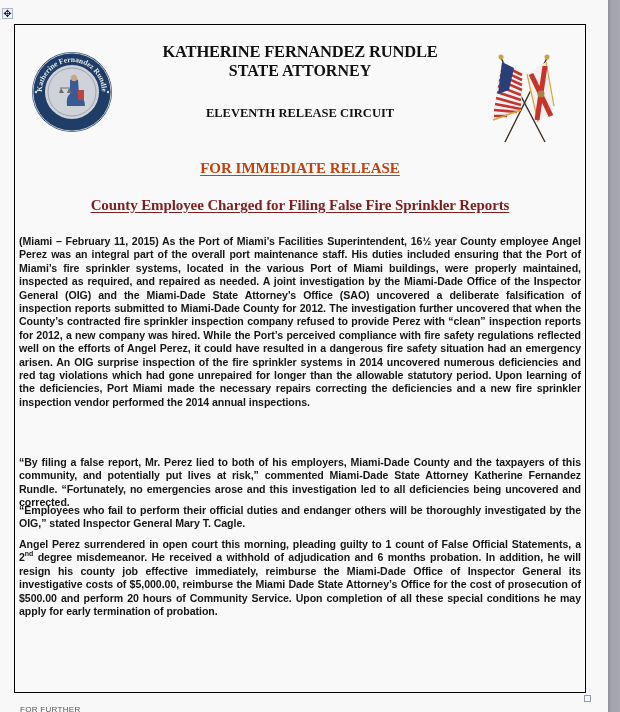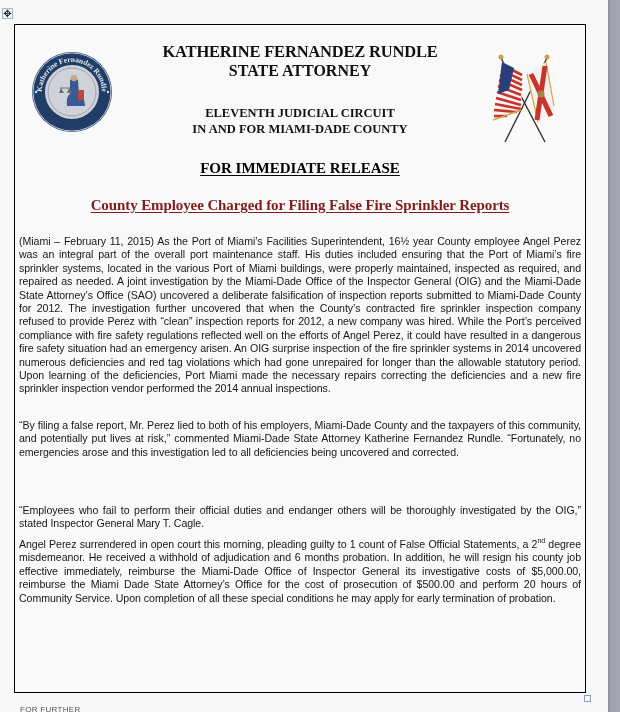--- a/index.html
+++ b/index.html
@@ -105,49 +105,49 @@
     .h-county { top: 122px; font-size: 12.5px; }
     .release {
       position: absolute;
       left: 100px;
       width: 400px;
       top: 160px;
       text-align: center;
       font-family: "Liberation Serif", serif;
       font-weight: bold;
       font-size: 15px;
-      color: #000000;
+      color: #c2410c;
     }
     .release span, .headline span { text-decoration: underline; text-underline-offset: 2px; }
     .headline {
       position: absolute;
       left: 20px;
       width: 560px;
       top: 197px;
       text-align: center;
       font-family: "Liberation Serif", serif;
       font-weight: bold;
       font-size: 15px;
       color: #7f1d1d;
       letter-spacing: -0.1px;
     }
     .body-text {
       position: absolute;
       left: 19px;
       width: 562px;
       font-family: "Liberation Sans", sans-serif;
-      font-weight: normal;
+      font-weight: bold;
       font-size: 10.6px;
       line-height: 13.4px;
       color: #161616;
       text-align: justify;
       letter-spacing: -0.05px;
     }
     .p1 { top: 235px; }
-    .p2 { top: 419px; }
+    .p2 { top: 456px; }
     .p3 { top: 504px; }
     .p4 { top: 538px; }
     sup { font-size: 7px; line-height: 0; vertical-align: super; }
   </style>
 </head>
 <body>
 
 <div class="page">
 
   <div class="move-handle">
@@ -191,22 +191,21 @@
     <g>
       <path d="M59 12 L68 58 L50 74 L40 24 Z" fill="#f4f1ee"></path>
       <path d="M59 12 L67 56 M40 24 L51 72" stroke="#d4a640" stroke-width="1.2"></path>
       <path d="M44 24 L64 66 M58 16 L50 70" stroke="#c8342c" stroke-width="5"></path>
       <circle cx="54" cy="44" r="3.5" fill="#a78446"></circle>
     </g>
   </svg>
 
   <div class="header-text h-name">KATHERINE FERNANDEZ RUNDLE</div>
   <div class="header-text h-title">STATE ATTORNEY</div>
-  <div class="header-text h-circuit">ELEVENTH JUDICIAL CIRCUIT</div>
-  <div class="header-text h-county">IN AND FOR MIAMI-DADE COUNTY</div>
+  <div class="header-text h-circuit">ELEVENTH RELEASE CIRCUIT</div>
 
   <div class="release">
     <span>FOR IMMEDIATE RELEASE</span>
   </div>
 
   <div class="headline">
     <span>County Employee Charged for Filing False Fire Sprinkler Reports</span>
   </div>
 
   <div class="body-text p1">(Miami – February 11, 2015)   As the Port of Miami’s Facilities Superintendent, 16½  year County employee Angel Perez was an integral part of the overall port maintenance staff.  His duties included ensuring that the Port of Miami’s fire sprinkler systems, located in the various Port of Miami buildings, were properly maintained, inspected as required, and repaired as needed.   A joint investigation by the Miami-Dade Office of the Inspector General (OIG) and the Miami-Dade State Attorney’s Office (SAO) uncovered a deliberate falsification of inspection reports submitted to Miami-Dade County for 2012.  The investigation further uncovered that when the County’s contracted fire sprinkler inspection company refused to provide Perez with “clean” inspection reports for 2012, a new company was hired.  While the Port’s perceived compliance with fire safety regulations reflected well on the efforts of Angel Perez, it could have resulted in a dangerous fire safety situation had an emergency arisen.  An OIG surprise inspection of the fire sprinkler systems in 2014 uncovered numerous deficiencies and red tag violations which had gone unrepaired for longer than the allowable statutory period.  Upon learning of the deficiencies, Port Miami made the necessary repairs correcting the deficiencies and a new fire sprinkler inspection vendor performed the 2014 annual inspections.</div>

